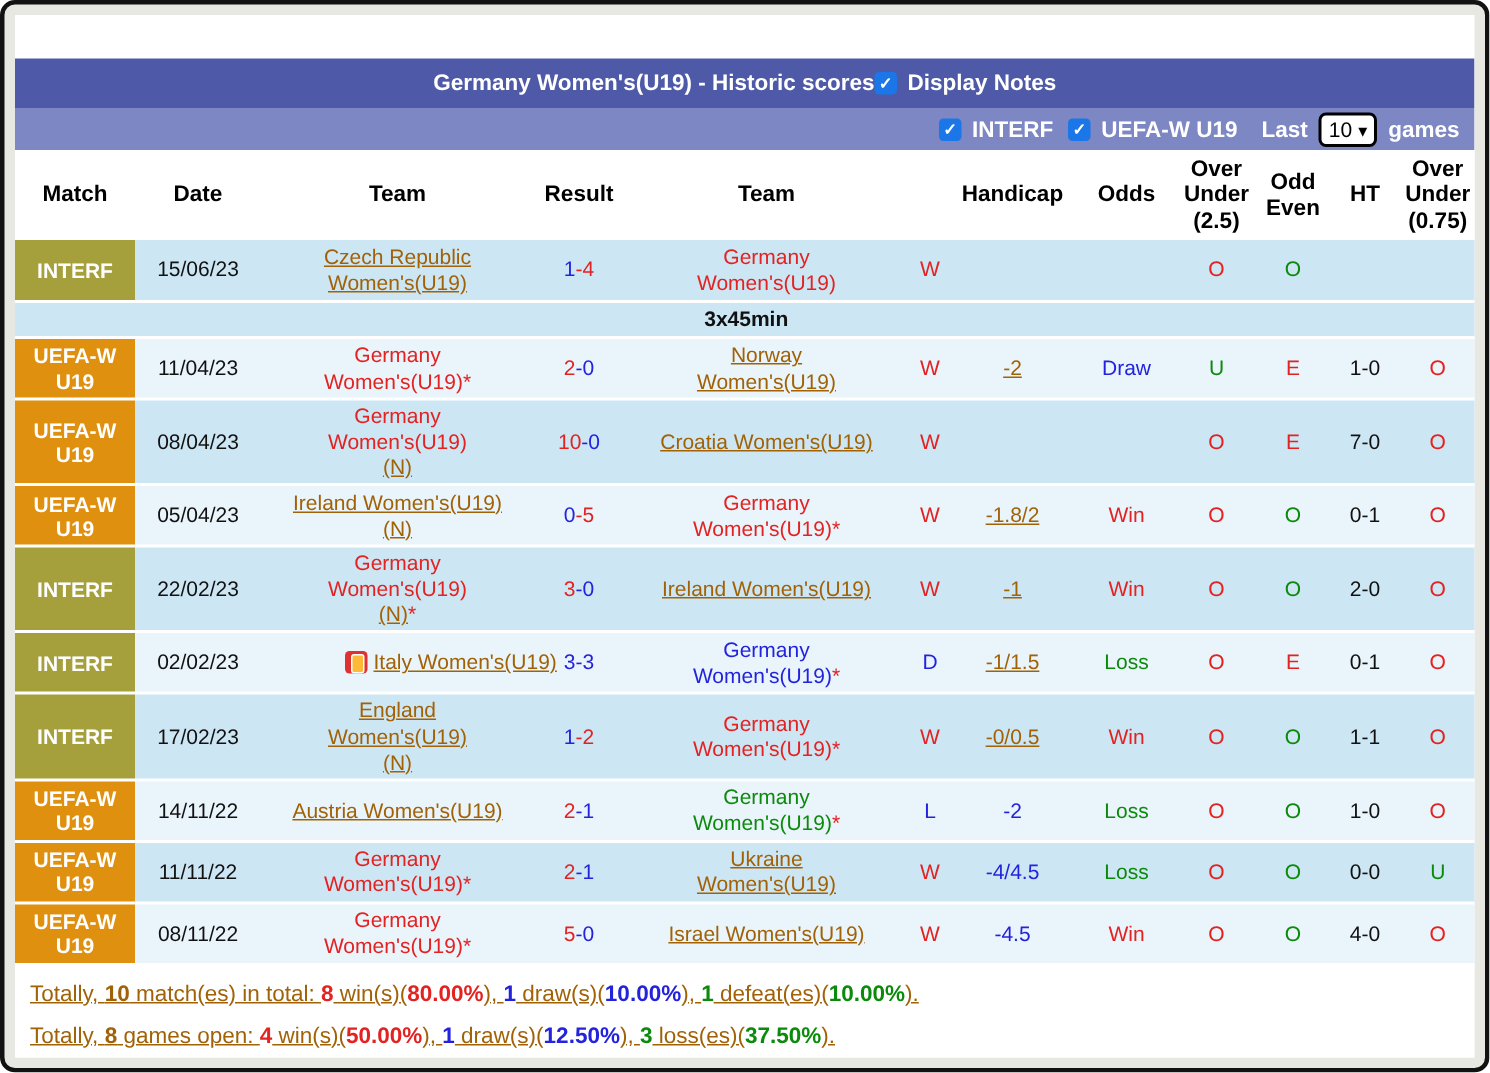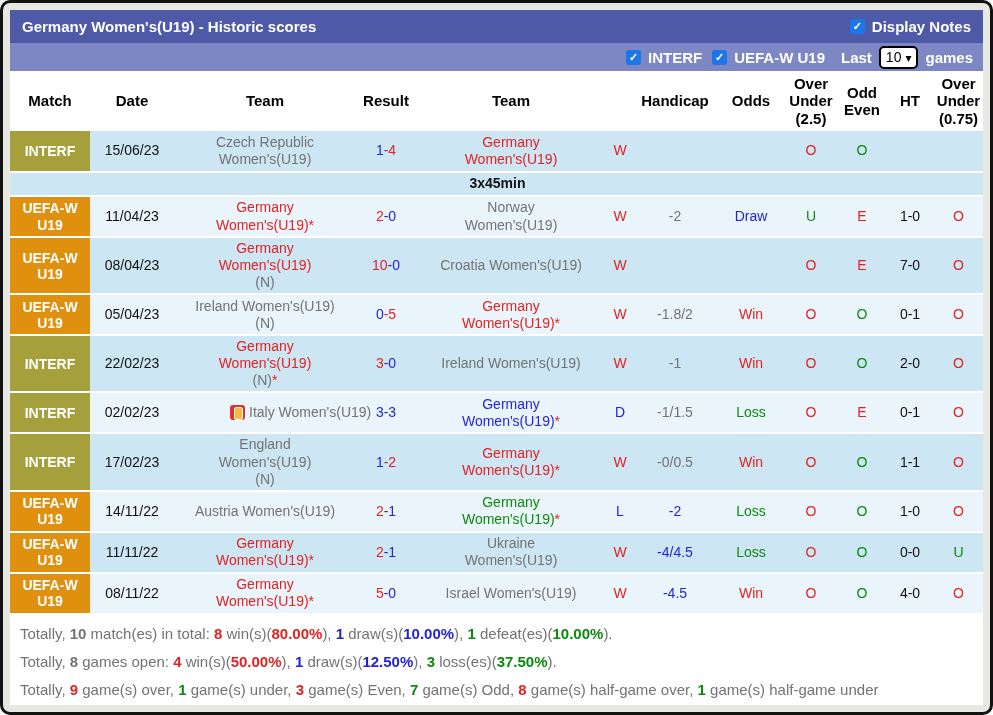--- a/index.html
+++ b/index.html
@@ -14,22 +14,22 @@
     border-radius: 10px;
     background: #e8e8e2;
     padding: 7px;
     overflow: hidden;
   }
   .content { background: #fff; width: 100%; height: 100%; overflow: hidden; }
 
   
   .title-bar {
     height: 33px; background: #4e5aa7; color: #fff;
-    display: flex; align-items: center; justify-content: space-between;
-    padding: 0 12px; font-size: 15px; font-weight: bold;
+    display: flex; align-items: center; justify-content: center;
+    padding: 0 12px; font-size: 15px; font-weight: bold; margin-top: 29px;
   }
   .filter-bar {
     height: 28px; background: #7d87c3; color: #fff;
     display: flex; align-items: center; justify-content: flex-end;
     gap: 10px; padding: 0 10px; font-size: 15px; font-weight: bold;
   }
   .bar-group { display: flex; align-items: center; gap: 7px; }
   .checkbox {
     width: 15px; height: 15px; background: #1b76e8; border-radius: 3px;
     display: inline-flex; align-items: center; justify-content: center;
@@ -62,21 +62,21 @@
   td.badge { color: #fff; font-weight: bold; font-size: 14px; line-height: 1.15; padding: 2px 4px; }
   tr.dark td.badge-interf, tr.light td.badge-interf { background: #a5a03c; }
   tr.dark td.badge-uefa,  tr.light td.badge-uefa  { background: #e0900f; }
   td.home-cell { padding: 2px 20px; }
   td.away-cell { padding: 2px 24px; }
   .team-line.nowrap { white-space: nowrap; margin-left: 36px; }
 
   .c-red   { color: #e32222; }
   .c-blue  { color: #2323dd; }
   .c-green { color: #0c8a0c; }
-  .c-black { color: #737373; }
+  .c-black { color: #a16207; text-decoration: underline; }
 
   .red-card-icon {
     display: inline-block; width: 15px; height: 15px; background: #e03131;
     border-radius: 3px; position: relative; vertical-align: -3px; margin-right: 4px;
   }
   .red-card-icon::after {
     content: ""; position: absolute; left: 4px; top: 2px; width: 7px; height: 11px;
     background: #ffb938; border: 1px solid #fff; border-radius: 2px;
   }
 

